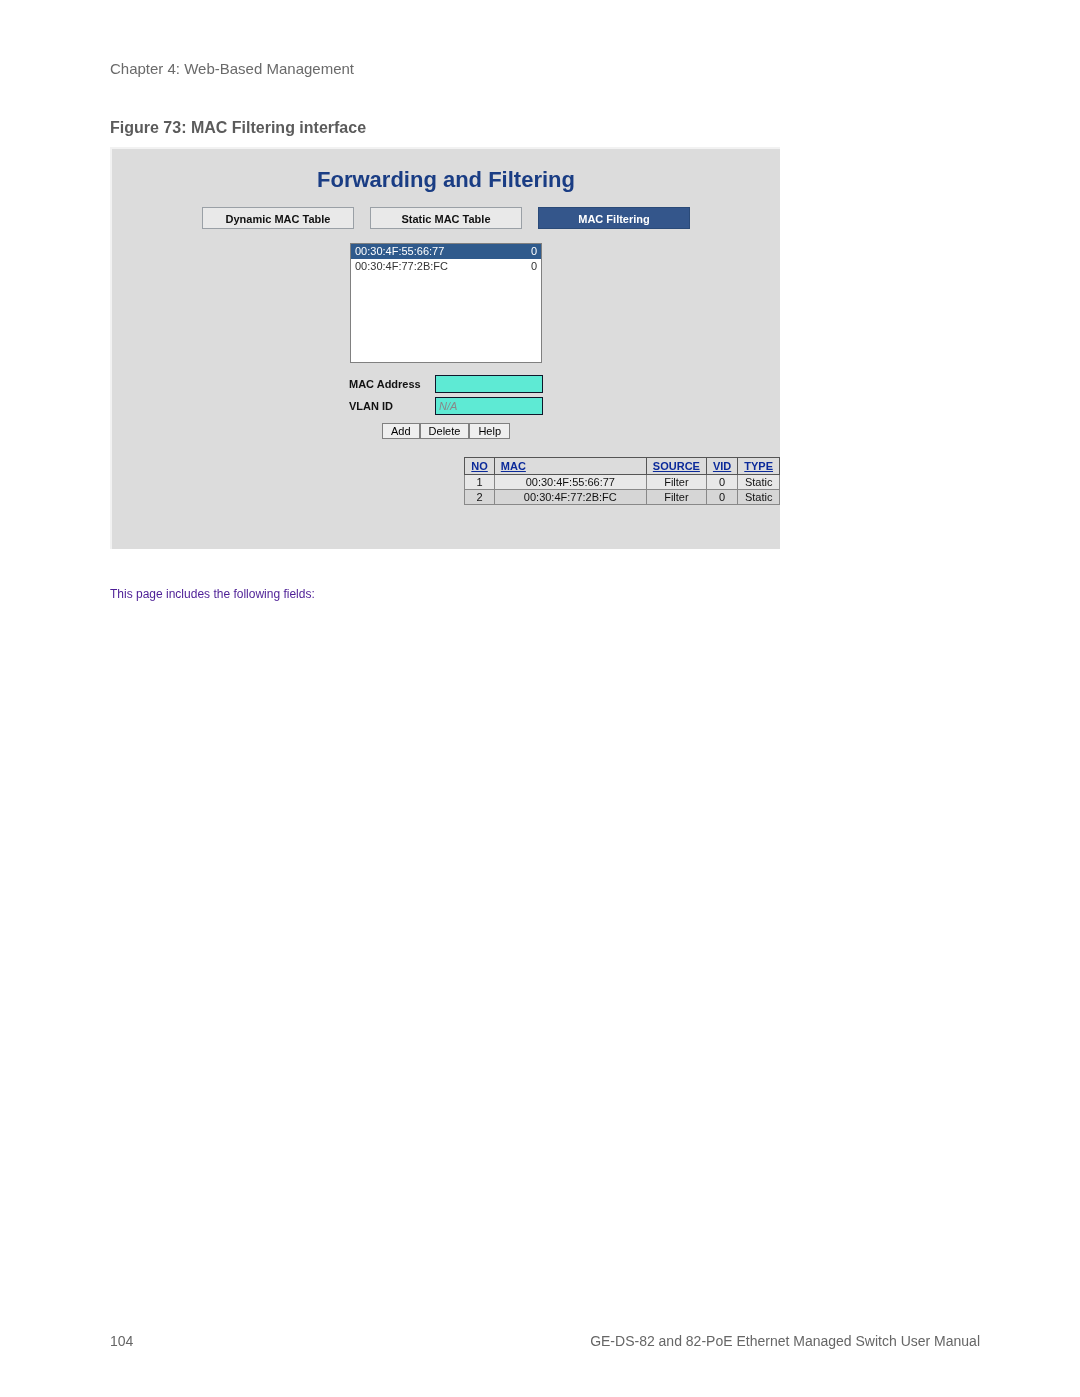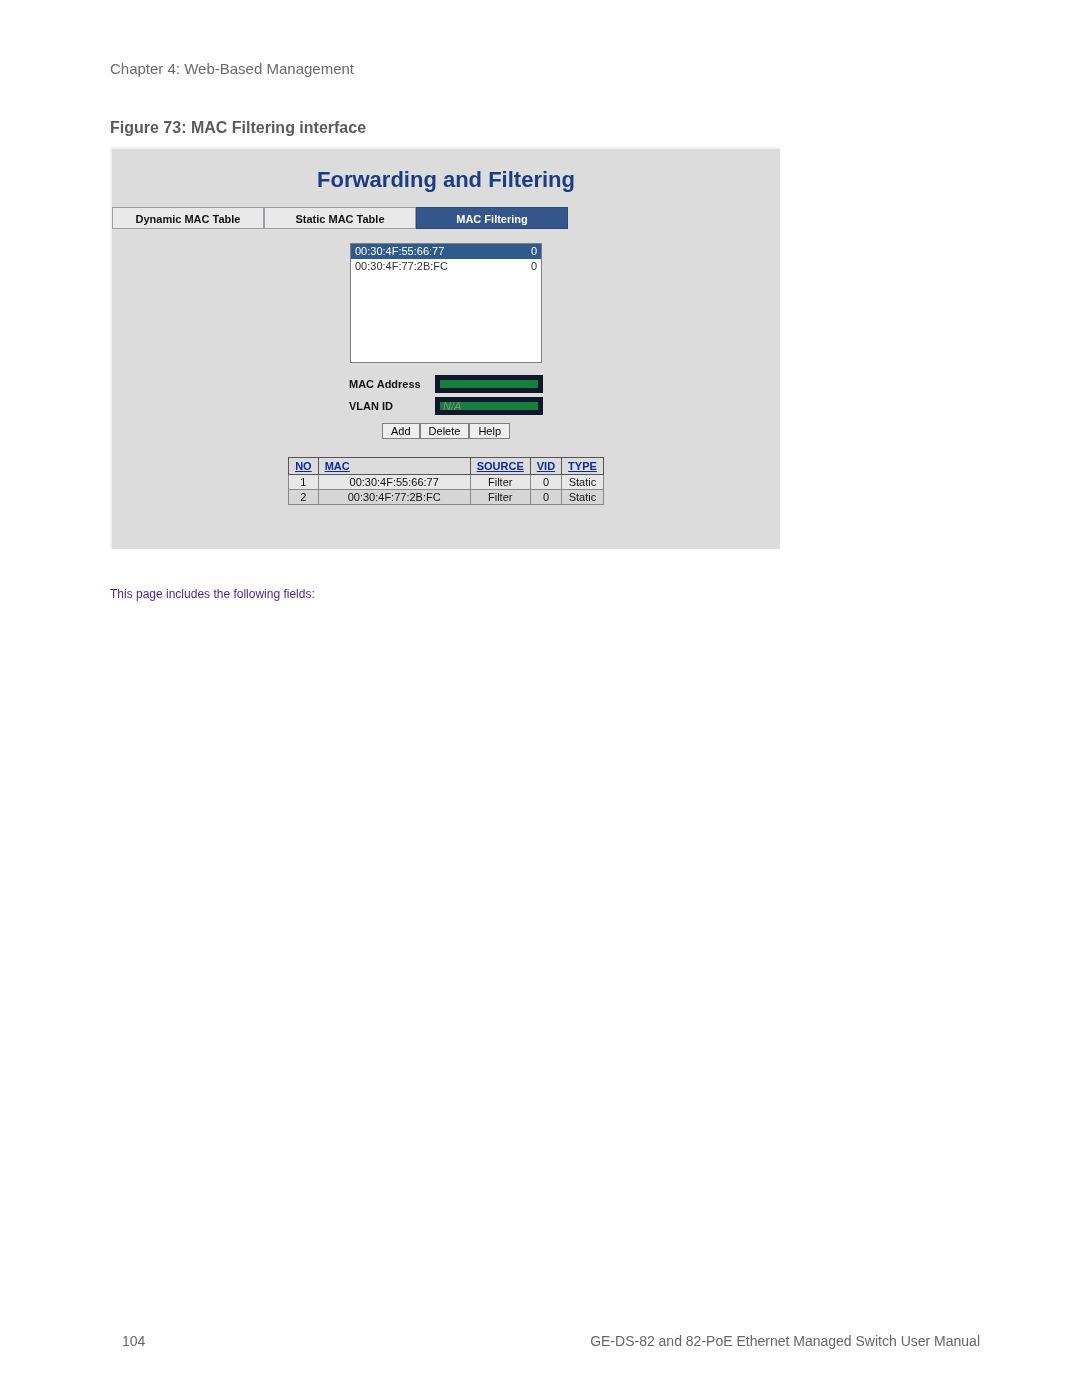--- a/index.html
+++ b/index.html
@@ -42,21 +42,22 @@
   .shot-title {
     text-align: center;
     font-family: Verdana, Arial, sans-serif;
     font-size: 22px;
     font-weight: bold;
     color: #1a3d84;
     margin-bottom: 14px;
   }
   .tabbar {
     display: flex;
-    gap: 0;
+    justify-content: center;
+    gap: 16px;
   }
   .tab {
     width: 152px;
     height: 22px;
     line-height: 22px;
     text-align: center;
     font-family: Verdana, Arial, sans-serif;
     font-size: 11px;
     font-weight: bold;
     border: 1px solid #9aa0a6;
@@ -114,45 +115,45 @@
   .form-row {
     display:flex;
     align-items:center;
     gap: 8px;
     margin-bottom: 4px;
   }
   .form-row label { width: 78px; font-weight: bold; color:#111; }
   .form-row input {
     width: 108px;
     height: 18px;
-    border: 5px solid #0f172a;
+    border: 1px solid #0f172a;
     font-family: Verdana, Arial, sans-serif;
     font-size: 11px;
     padding: 0 3px;
     box-sizing: border-box;
-    background:#15803d;
+    background:#5eead4;
   }
   .form-row input::placeholder { color:#888; font-style: italic; }
   .btnrow {
     display:flex;
     justify-content:center;
     margin-top: 4px;
   }
   .btnrow button {
     font-family: Verdana, Arial, sans-serif;
     font-size: 11px;
     padding: 1px 8px;
     background: #efefef;
     border: 1px solid #808080;
     cursor: pointer;
   }
 
   .result-wrap {
     display:flex;
-    justify-content:center;
+    justify-content:flex-end;
     margin-top: 18px;
   }
   table.result {
     border-collapse: collapse;
     font-family: Verdana, Arial, sans-serif;
     font-size: 11px;
     color:#111;
   }
   table.result th {
     border: 1px solid #555;
@@ -195,21 +196,21 @@
     color: #333;
   }
   .fields td.obj { width: 200px; font-weight: bold; }
   .fields tr.headrow td { font-weight: bold; }
   .fields tr.lastrow td { border-bottom: 2px solid #333; }
 
   
   .footer {
     position: absolute;
     bottom: 48px;
-    left: 122px;
+    left: 110px;
     right: 100px;
     display:flex;
     justify-content: space-between;
     font-size: 14px;
     color: #666;
   }
 </style>
 </head>
 <body>
 

